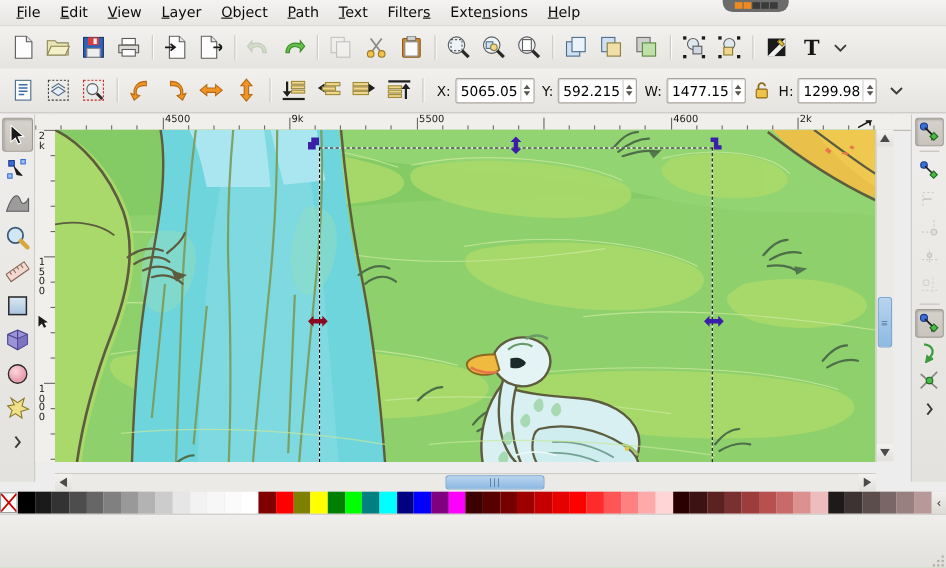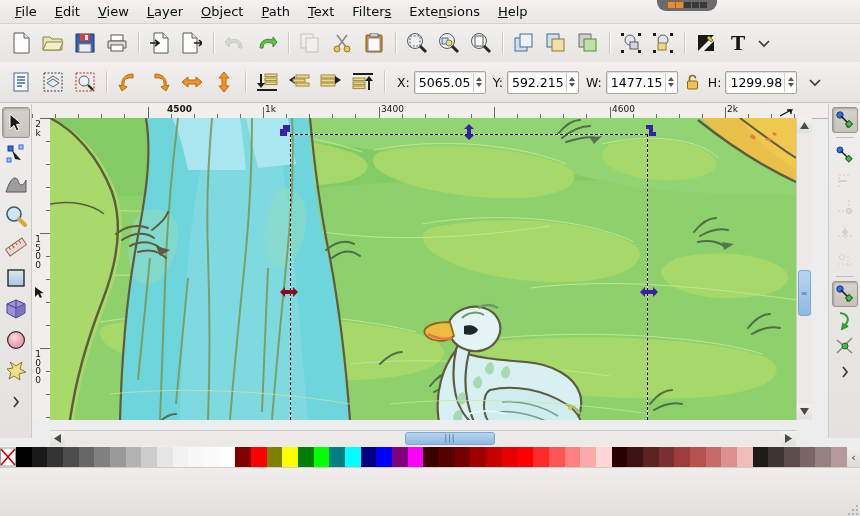--- a/index.html
+++ b/index.html
@@ -663,33 +663,33 @@
       </svg>
   </div>
 
   <div class="hruler">
     <div class="rtick" style="left:0px;height:4px;"></div>
     <div class="rtick" style="left:23px;height:4px;"></div>
     <div class="rtick" style="left:46px;height:4px;"></div>
     <div class="rtick" style="left:69px;height:4px;"></div>
     <div class="rtick" style="left:92px;height:4px;"></div>
     <div class="rtick" style="left:116px;height:11px;"></div>
-    <div class="rlabel" style="left:135px;font-weight:bold;">4500</div>
+    <div class="rlabel" style="left:118px;">4500</div>
     <div class="rtick" style="left:139px;height:4px;"></div>
     <div class="rtick" style="left:162px;height:4px;"></div>
     <div class="rtick" style="left:185px;height:4px;"></div>
     <div class="rtick" style="left:208px;height:4px;"></div>
     <div class="rtick" style="left:231px;height:11px;"></div>
-    <div class="rlabel" style="left:233px;">1k</div>
+    <div class="rlabel" style="left:233px;">9k</div>
     <div class="rtick" style="left:254px;height:4px;"></div>
     <div class="rtick" style="left:277px;height:4px;"></div>
     <div class="rtick" style="left:300px;height:4px;"></div>
     <div class="rtick" style="left:323px;height:4px;"></div>
     <div class="rtick" style="left:347px;height:11px;"></div>
-    <div class="rlabel" style="left:349px;">3400</div>
+    <div class="rlabel" style="left:349px;">5500</div>
     <div class="rtick" style="left:370px;height:4px;"></div>
     <div class="rtick" style="left:393px;height:4px;"></div>
     <div class="rtick" style="left:416px;height:4px;"></div>
     <div class="rtick" style="left:439px;height:4px;"></div>
     <div class="rtick" style="left:462px;height:11px;"></div>
     <div class="rlabel" style="left:464px;margin-top:32px;">6k</div>
     <div class="rtick" style="left:485px;height:4px;"></div>
     <div class="rtick" style="left:508px;height:4px;"></div>
     <div class="rtick" style="left:531px;height:4px;"></div>
     <div class="rtick" style="left:554px;height:4px;"></div>

